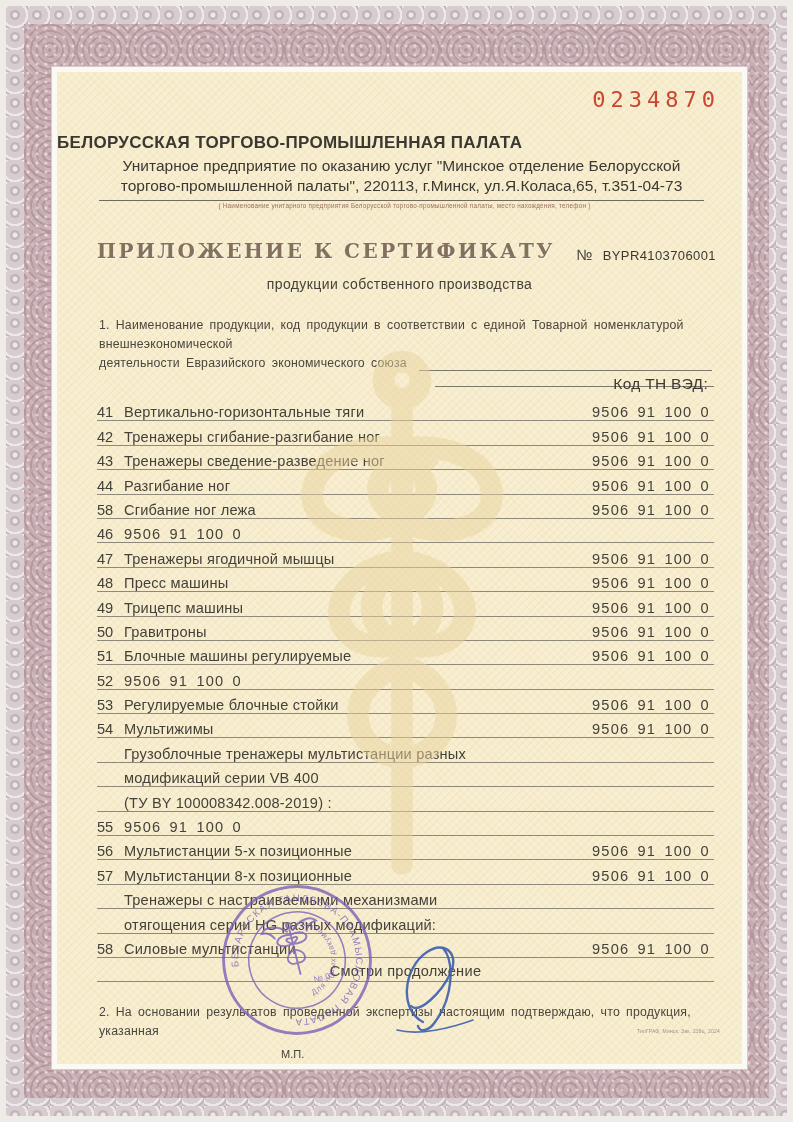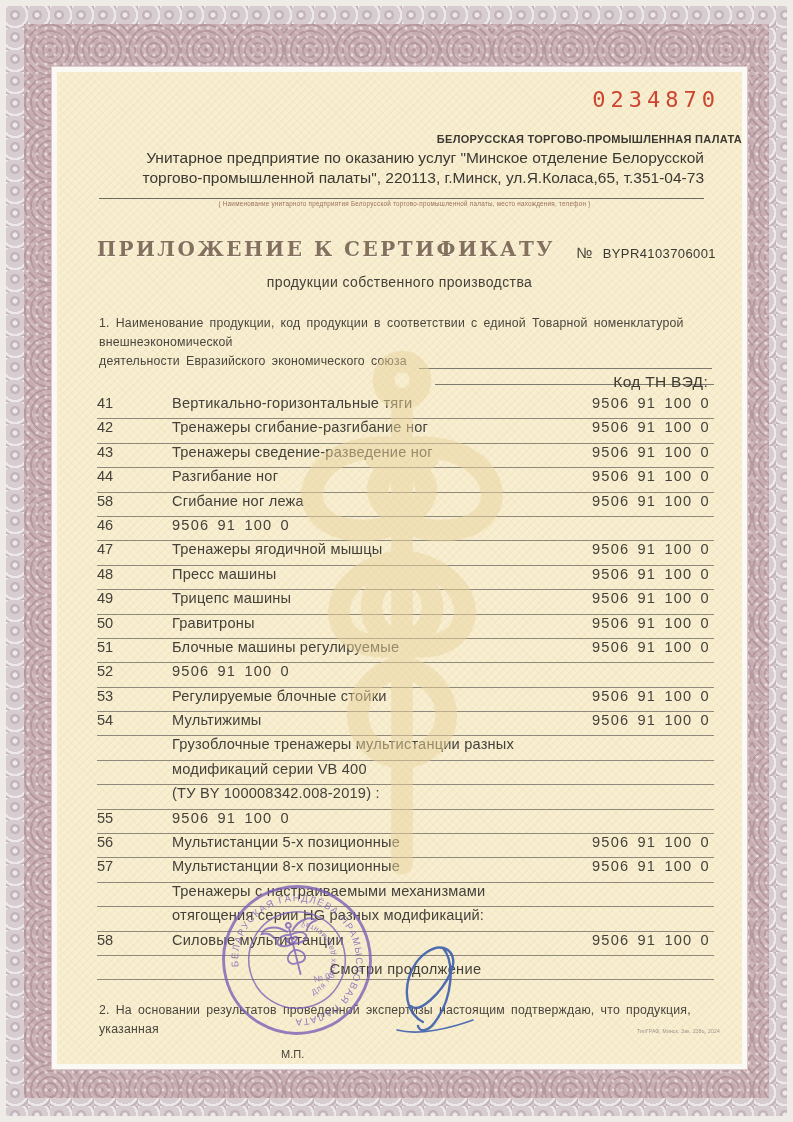--- a/index.html
+++ b/index.html
@@ -38,22 +38,22 @@
     color:#3f3c35;
   }
 
   .watermark{position:absolute;left:190px;top:270px;width:310px;height:560px;opacity:.5;pointer-events:none;}
 
   .serial{
     margin:15px 22px 0 0;text-align:right;
     font-family:"DejaVu Sans Mono",monospace;font-size:22px;letter-spacing:5px;color:#cb4530;
   }
 
-  .org-name{margin-top:21px;text-align:right;font-weight:bold;font-size:11px;letter-spacing:.3px;color:#3b3832;}
-  .addr-wrap{margin:3px 38px 0 42px;text-align:right;border-bottom:1.2px solid #6f6b62;padding-bottom:10px;}
+  .org-name{margin-top:21px;text-align:left;font-weight:bold;font-size:17px;letter-spacing:.3px;color:#3b3832;}
+  .addr-wrap{margin:3px 38px 0 42px;text-align:center;border-bottom:1.2px solid #6f6b62;padding-bottom:4px;}
   .addr-line{font-size:15.5px;font-weight:500;color:#3b3832;line-height:20px;}
   .unit-caption{margin:1px 60px 0 70px;text-align:center;font-size:6.3px;letter-spacing:.25px;color:#9a705c;}
 
   .title-row{display:flex;align-items:flex-end;margin:30px 26px 0 40px;}
   .title-main{
     font-family:"DejaVu Serif","Liberation Serif",serif;font-weight:bold;
     font-size:20px;letter-spacing:2.5px;color:#84715d;
     text-shadow:1px 1px 0 rgba(255,255,255,.5);
   }
   .title-no{margin-left:auto;display:flex;align-items:flex-start;gap:10px;}
@@ -64,23 +64,23 @@
   .clause{margin:24px 30px 0 42px;font-size:12.3px;letter-spacing:.2px;word-spacing:2.5px;color:#4a463e;line-height:19px;}
   .clause1-line2{display:flex;align-items:flex-end;}
   .fill-line{flex:1;border-bottom:1.2px solid #7e796d;margin:0 0 2px 12px;}
 
   .code-header{position:relative;margin:2px 34px 0 0;text-align:right;height:20px;}
   .code-header::before{content:"";position:absolute;left:58%;right:-6px;top:11px;border-top:1.1px solid #7e796d;}
   .code-header-label{position:relative;font-size:15.5px;color:#3e3a33;letter-spacing:.3px;}
 
   .items{margin:2px 28px 0 40px;}
   .item-row{
-    display:flex;align-items:flex-start;height:23.4px;
+    display:flex;align-items:flex-end;height:23.4px;
     border-bottom:1px solid #8f897b;
-    font-size:14.6px;color:#44413a;gap:48px;
+    font-size:14.6px;color:#44413a;
   }
   .cell-num{width:27px;flex:none;}
   .cell-name{flex:1;letter-spacing:.2px;}
   .cell-code{flex:none;width:122px;letter-spacing:1.2px;word-spacing:3px;}
   .see-more{
     display:block;margin:0 28px 0 40px;height:23.4px;border-bottom:1px solid #8f897b;
     text-align:center;font-size:14.6px;color:#44413a;letter-spacing:.3px;line-height:26px;
   }
 
   .clause2{margin-top:21px;}

